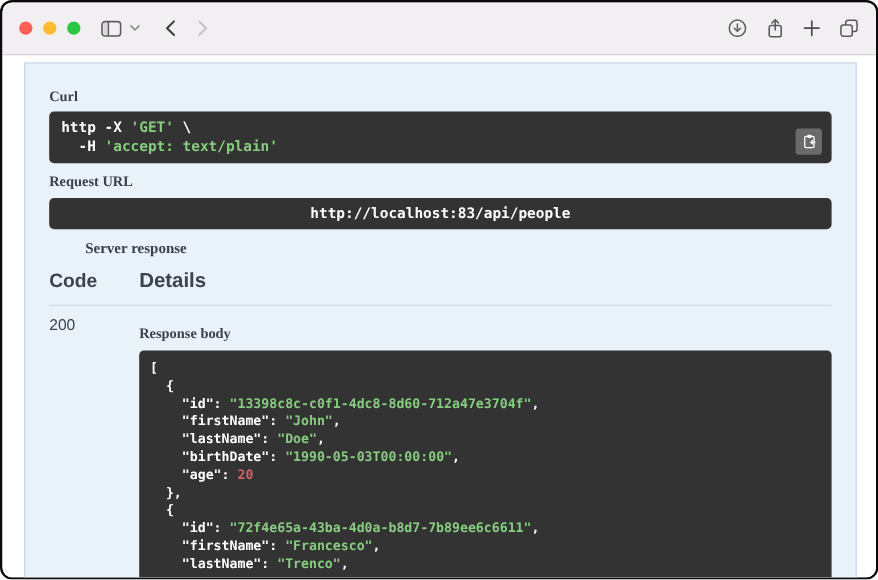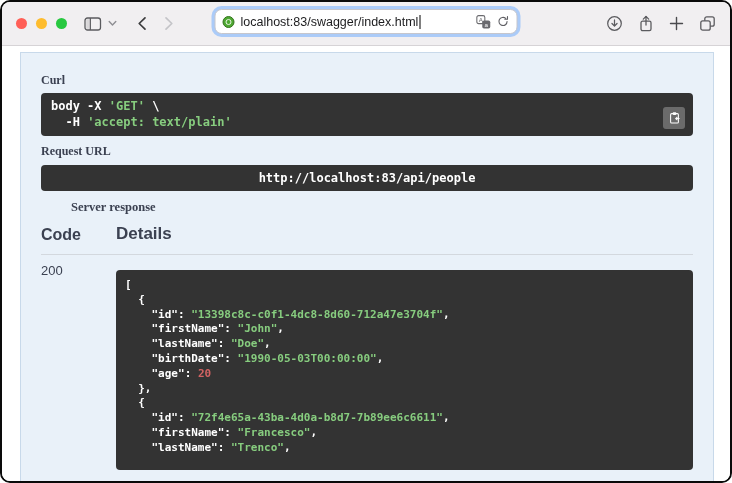--- a/index.html
+++ b/index.html
@@ -119,40 +119,20 @@
       <svg width="12" height="15" viewBox="0 0 12 15">
         <path d="M9 1.8 L3.2 7.5 L9 13.2" fill="none" stroke="#3c3c3e" stroke-width="1.7" stroke-linecap="round" stroke-linejoin="round"></path>
       </svg>
     </button>
     <button class="tb-btn btn-forward">
       <svg width="12" height="15" viewBox="0 0 12 15">
         <path d="M3 1.8 L8.8 7.5 L3 13.2" fill="none" stroke="#c4c4c8" stroke-width="1.7" stroke-linecap="round" stroke-linejoin="round"></path>
       </svg>
     </button>
 
-    <div class="url-field">
-      <span class="favicon"></span>
-      <span class="url-text">localhost:83/swagger/index.html</span>
-      <span class="caret"></span>
-      <span class="field-spacer"></span>
-      <button class="field-btn">
-        <svg width="16" height="16" viewBox="0 0 18 18">
-          <rect x="1.5" y="1.8" width="9" height="9" rx="2" fill="none" stroke="#6a6a6e" stroke-width="1.2"></rect>
-          <text x="6" y="9" font-size="7" text-anchor="middle" fill="#6a6a6e" font-family="Liberation Sans, sans-serif">A</text>
-          <rect x="7.6" y="7.4" width="9" height="9" rx="2" fill="#6a6a6e"></rect>
-          <text x="12.1" y="14.4" font-size="7" text-anchor="middle" fill="#ffffff" font-family="Liberation Sans, sans-serif">a</text>
-        </svg>
-      </button>
-      <button class="field-btn">
-        <svg width="13" height="13" viewBox="0 0 16 16">
-          <path d="M13 8 A5 5 0 1 1 11.3 4.2" fill="none" stroke="#5f5f64" stroke-width="1.4" stroke-linecap="round"></path>
-          <polyline points="13.5,2 13.5,5.2 10.3,5.2" fill="none" stroke="#5f5f64" stroke-width="1.4" stroke-linecap="round" stroke-linejoin="round"></polyline>
-        </svg>
-      </button>
-    </div>
 
     <div class="right-group">
       <button class="tb-btn">
         <svg width="17" height="17" viewBox="0 0 18 18">
           <circle cx="9" cy="9" r="7.2" fill="none" stroke="#5b5b5f" stroke-width="1.3"></circle>
           <path d="M9 5.2 v6" fill="none" stroke="#5b5b5f" stroke-width="1.3" stroke-linecap="round"></path>
           <path d="M6.3 9 L9 11.7 L11.7 9" fill="none" stroke="#5b5b5f" stroke-width="1.3" stroke-linecap="round" stroke-linejoin="round"></path>
         </svg>
       </button>
       <button class="tb-btn">
@@ -175,21 +155,21 @@
       </button>
     </div>
   </div>
 
   <div class="content">
     <div class="opblock">
 
       <div class="sec-label">Curl</div>
       <div class="codeblock curl-block">
         <div>
-            <div class="code-line"><span class="tok-plain">body -X </span><span class="tok-string">'GET'</span><span class="tok-plain"> \</span></div>
+            <div class="code-line"><span class="tok-plain">http -X </span><span class="tok-string">'GET'</span><span class="tok-plain"> \</span></div>
             <div class="code-line"><span class="tok-plain">  -H </span><span class="tok-string">'accept: text/plain'</span></div>
           </div>
         <button class="copy-btn">
           <svg width="13" height="14" viewBox="0 0 16 16">
             <rect x="3.2" y="2.6" width="9.6" height="11.6" rx="1.4" fill="none" stroke="#ffffff" stroke-width="1.3"></rect>
             <rect x="5.8" y="1" width="4.4" height="3.2" rx="1" fill="#ffffff"></rect>
             <path d="M14.2 8.7 h-4.6" stroke="#ffffff" stroke-width="1.3"></path>
             <polyline points="11.6,6.7 9.5,8.7 11.6,10.7" fill="none" stroke="#ffffff" stroke-width="1.3" stroke-linejoin="round"></polyline>
           </svg>
         </button>
@@ -201,20 +181,21 @@
       <div class="sec-label server-label">Server response</div>
 
       <div class="resp-head">
         <div class="code-h">Code</div>
         <div class="details-h">Details</div>
       </div>
 
       <div class="resp-row">
         <div class="status-code">200</div>
         <div>
+          <div class="sec-label rb-label">Response body</div>
           <div class="codeblock respbody-block">
             <div>
                 <div class="code-line"><span class="tok-plain">[</span></div>
                 <div class="code-line"><span class="tok-plain">  {</span></div>
                 <div class="code-line"><span class="tok-plain">    </span><span class="tok-key">"id"</span><span class="tok-plain">: </span><span class="tok-string">"13398c8c-c0f1-4dc8-8d60-712a47e3704f"</span><span class="tok-plain">,</span></div>
                 <div class="code-line"><span class="tok-plain">    </span><span class="tok-key">"firstName"</span><span class="tok-plain">: </span><span class="tok-string">"John"</span><span class="tok-plain">,</span></div>
                 <div class="code-line"><span class="tok-plain">    </span><span class="tok-key">"lastName"</span><span class="tok-plain">: </span><span class="tok-string">"Doe"</span><span class="tok-plain">,</span></div>
                 <div class="code-line"><span class="tok-plain">    </span><span class="tok-key">"birthDate"</span><span class="tok-plain">: </span><span class="tok-string">"1990-05-03T00:00:00"</span><span class="tok-plain">,</span></div>
                 <div class="code-line"><span class="tok-plain">    </span><span class="tok-key">"age"</span><span class="tok-plain">: </span><span class="tok-number">20</span></div>
                 <div class="code-line"><span class="tok-plain">  },</span></div>

